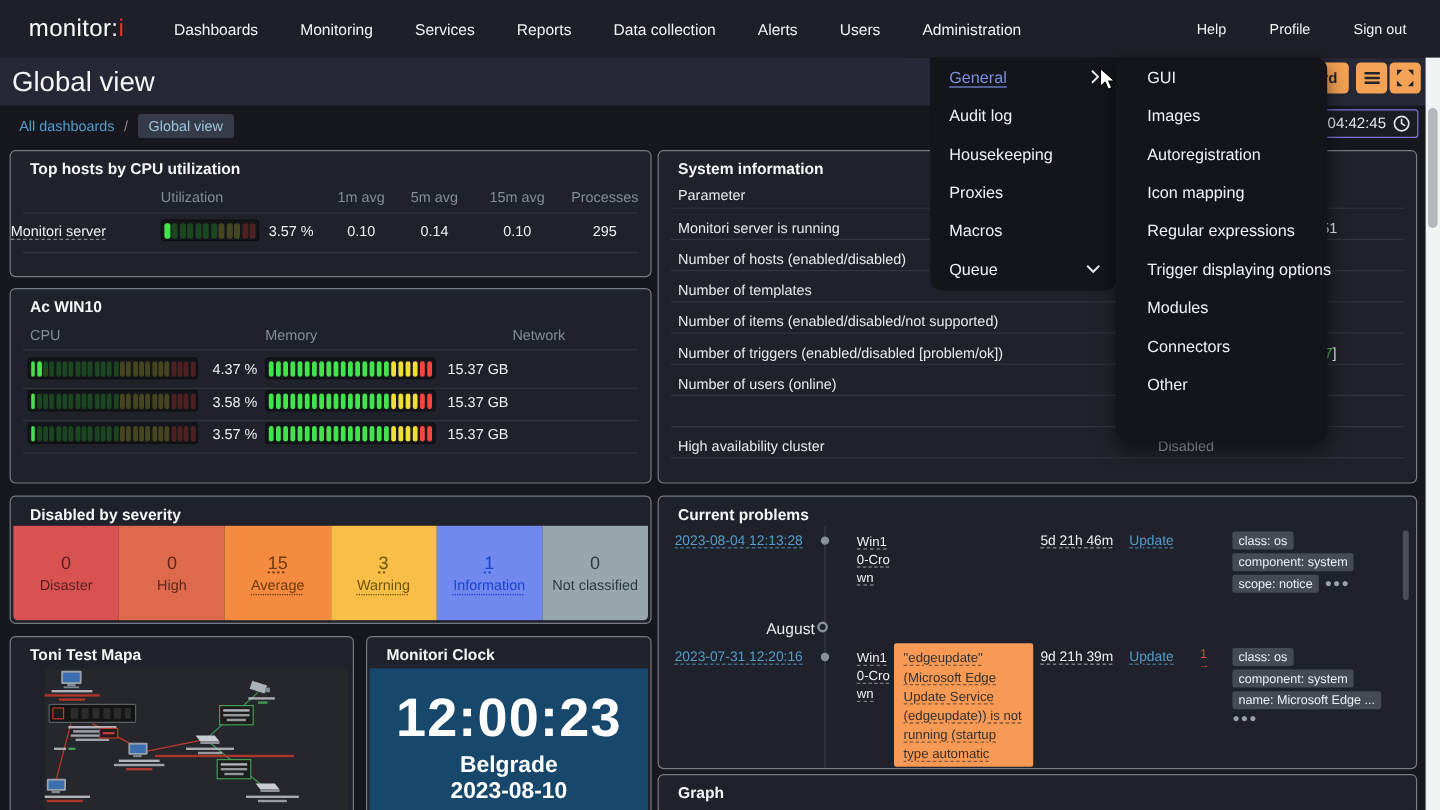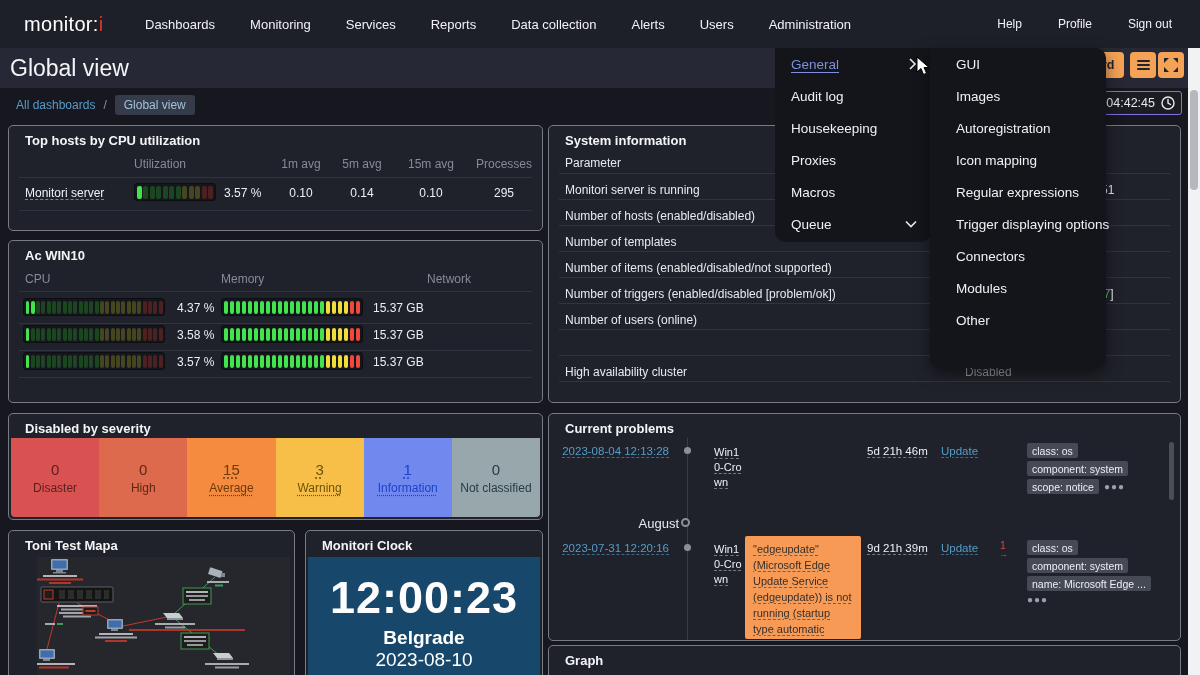--- a/index.html
+++ b/index.html
@@ -91,21 +91,21 @@
 
   
   #w-map { left:8px; top:530px; width:287px; height:150px; }
   .map-body { position:absolute; left:28px; top:26px; width:253px; height:119px; background:#26272c; }
 
   
   #w-clock { left:305px; top:530px; width:238px; height:150px; }
   .clock-body { position:absolute; left:2px; right:2px; top:26px; bottom:0; background:#17486b; display:flex; flex-direction:column; align-items:center; }
   .clock-time { margin-top:18px; font-size:45px; font-weight:700; color:#fdfdfd; letter-spacing:1px; line-height:1; }
   .clock-loc { margin-top:8px; font-size:19px; font-weight:700; color:#fff; line-height:1.1; }
-  .clock-date { font-size:19px; font-weight:400; color:#fff; line-height:1.2; }
+  .clock-date { font-size:19px; font-weight:700; color:#fff; line-height:1.2; }
 
   
   #w-graph { left:548px; top:645px; width:633px; height:34px; }
 
   
   .pagescroll { position:absolute; left:1188px; top:48px; width:12px; height:627px; background:#f1f2f4; z-index:8; }
   .pagescroll .thumb { position:absolute; left:2px; top:42px; width:8px; height:100px; background:#b4b7bd; border-radius:4px; }
 
   
   .menu-panel { position:absolute; left:775px; top:48px; width:156px; height:194px; background:#14151b; border-radius:0 0 10px 10px; z-index:10; }
@@ -124,21 +124,21 @@
 <div class="screen">
 
   <div class="widget" id="w-tophosts">
     <div class="w-title">Top hosts by CPU utilization</div>
     <div class="th-head" style="left:125px;">Utilization</div>
     <div class="th-head" style="left:262px;width:60px;text-align:center;">1m avg</div>
     <div class="th-head" style="left:323px;width:60px;text-align:center;">5m avg</div>
     <div class="th-head" style="left:390px;width:64px;text-align:center;">15m avg</div>
     <div class="th-head" style="left:460px;width:70px;text-align:center;">Processes</div>
     <div class="sepline" style="top:51px;"></div>
-    <div class="th-cell hostlink" style="left:16px;top:60px;text-align:center;">Monitori server</div>
+    <div class="th-cell hostlink" style="left:0;top:60px;text-align:center;">Monitori server</div>
     <div class="bar" style="position:absolute;left:125px;top:57px;width:82px;height:18px;">
         <span class="seg" style="background: rgb(66, 227, 76);"></span>
         <span class="seg" style="background: rgb(28, 69, 34);"></span>
         <span class="seg" style="background: rgb(28, 69, 34);"></span>
         <span class="seg" style="background: rgb(28, 69, 34);"></span>
         <span class="seg" style="background: rgb(28, 69, 34);"></span>
         <span class="seg" style="background: rgb(28, 69, 34);"></span>
         <span class="seg" style="background: rgb(28, 69, 34);"></span>
         <span class="seg" style="background: rgb(69, 69, 31);"></span>
         <span class="seg" style="background: rgb(69, 69, 31);"></span>
@@ -658,24 +658,24 @@
     <div class="menu-item">
         <span>Icon mapping</span>
       </div>
     <div class="menu-item">
         <span>Regular expressions</span>
       </div>
     <div class="menu-item">
         <span>Trigger displaying options</span>
       </div>
     <div class="menu-item">
+        <span>Modules</span>
+      </div>
+    <div class="menu-item">
         <span>Connectors</span>
-      </div>
-    <div class="menu-item">
-        <span>Modules</span>
       </div>
     <div class="menu-item">
         <span>Other</span>
       </div>
   </div>
 
   <svg class="cursor" width="15" height="21" viewBox="0 0 15 21">
     <path d="M1 1 L1 16 L5 12.5 L7.5 18.5 L10.5 17.2 L8 11.5 L13 11.5 Z" fill="#fff" stroke="#000" stroke-width="1"></path>
   </svg>
 

